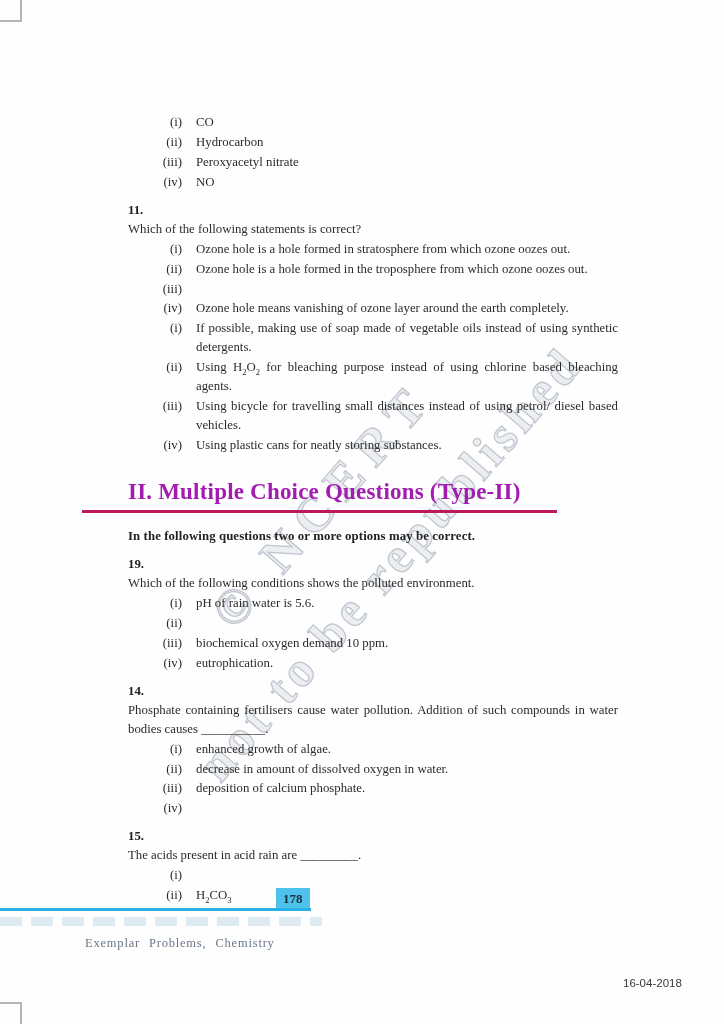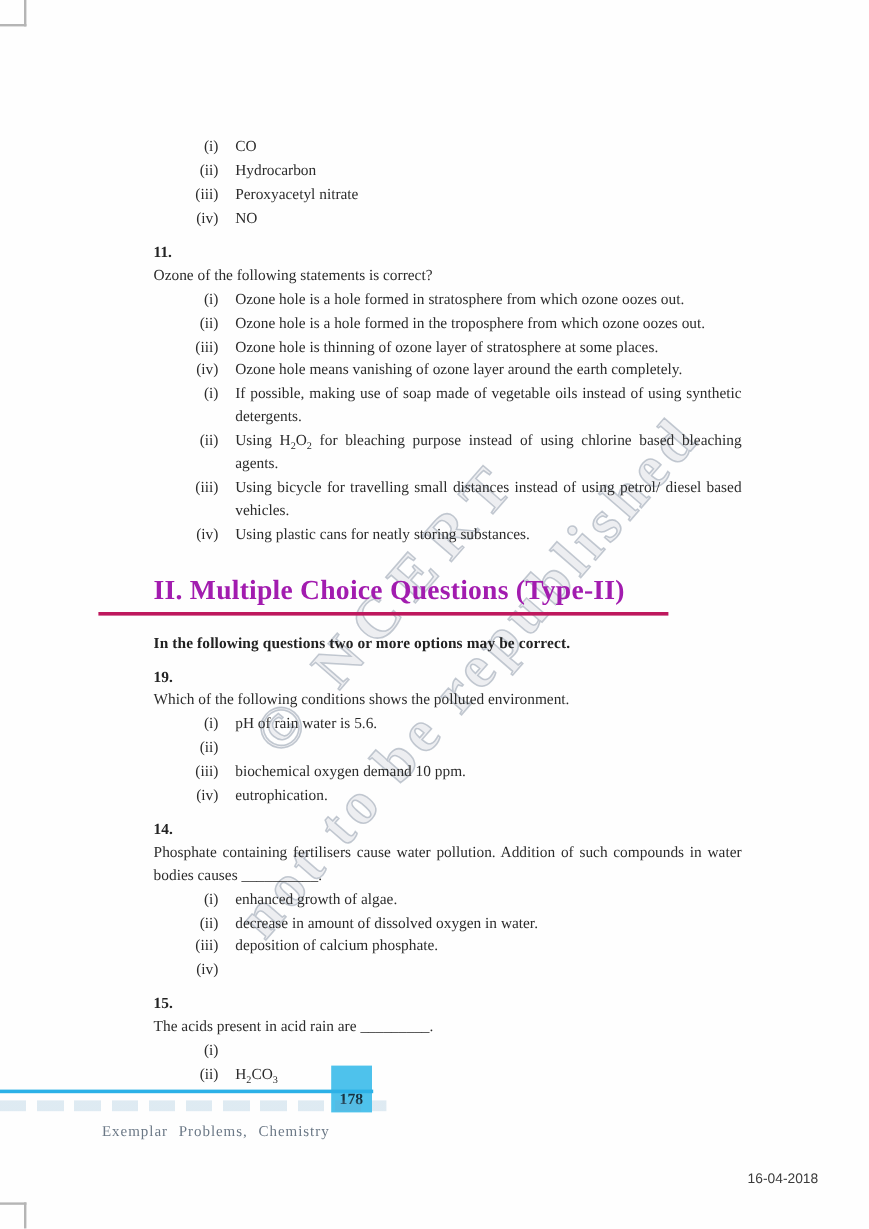--- a/index.html
+++ b/index.html
@@ -88,21 +88,21 @@
     word-spacing: 5px;
     margin-top: 44px;
   }
   .page-number-badge {
     position: absolute;
     left: 276px; top: 888px;
     background: #4ec2ec;
     color: #17313f;
     font-weight: bold;
     font-size: 13px;
-    padding: 18px 7px 2px 7px;
+    padding: 1px 7px 2px 7px;
     text-align: right;
   }
   .footer-rule {
     position: absolute;
     left: 0; top: 908px;
     width: 311px; height: 3px;
     background: #2cb1e7;
   }
   .bleed-ghost {
     position: absolute;
@@ -148,33 +148,32 @@
       <span class="marker">(iii)</span>
       <span class="otext">Peroxyacetyl nitrate</span>
     </div>
     <div class="opt">
       <span class="marker">(iv)</span>
       <span class="otext">NO</span>
     </div>
 
     <div class="q">
       <span class="qnum">11.</span>
-      <span class="qtext">Ozone of the following statements is correct?</span>
+      <span class="qtext">Which of the following statements is correct?</span>
     </div>
     <div class="opt">
       <span class="marker">(i)</span>
       <span class="otext">Ozone hole is a hole formed in stratosphere from which ozone oozes out.</span>
     </div>
     <div class="opt">
       <span class="marker">(ii)</span>
       <span class="otext">Ozone hole is a hole formed in the troposphere from which ozone oozes out.</span>
     </div>
     <div class="opt">
       <span class="marker">(iii)</span>
-      <span class="otext">Ozone hole is thinning of ozone layer of stratosphere at some places.</span>
     </div>
     <div class="opt">
       <span class="marker">(iv)</span>
       <span class="otext">Ozone hole means vanishing of ozone layer around the earth completely.</span>
     </div>
 
     <div class="opt">
       <span class="marker">(i)</span>
       <span class="otext">If possible, making use of soap made of vegetable oils instead of using synthetic detergents.</span>
     </div>

